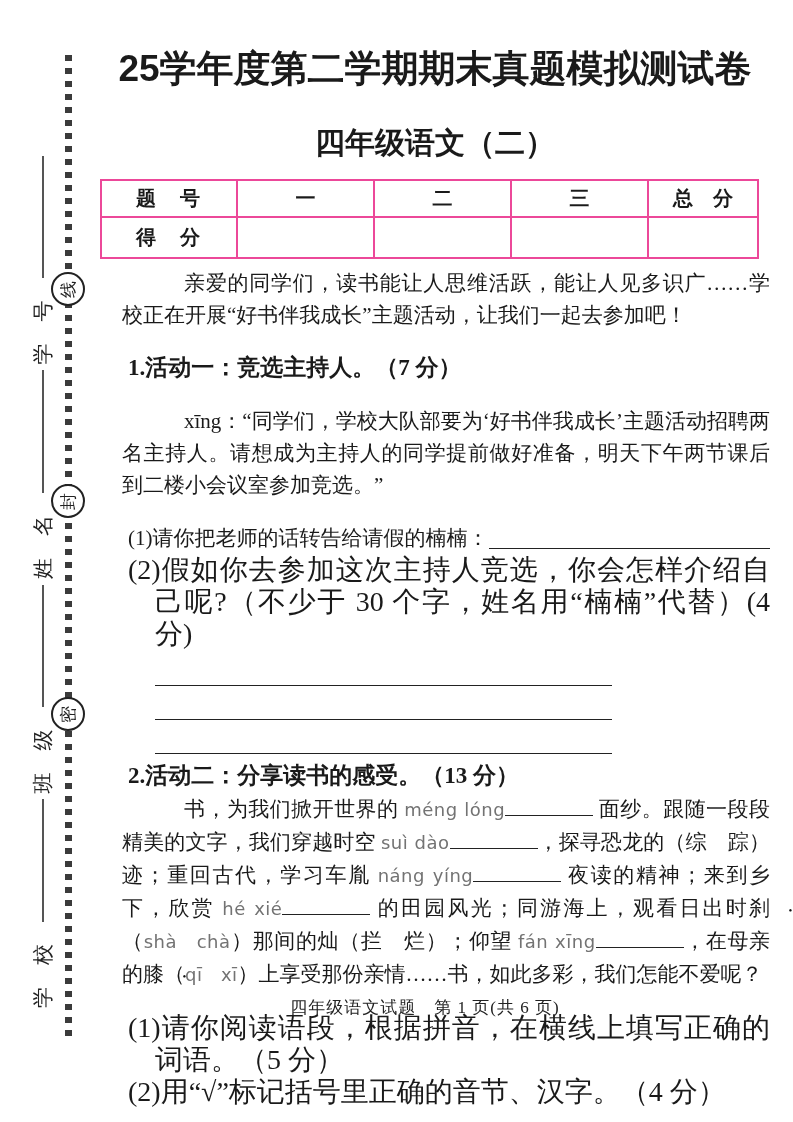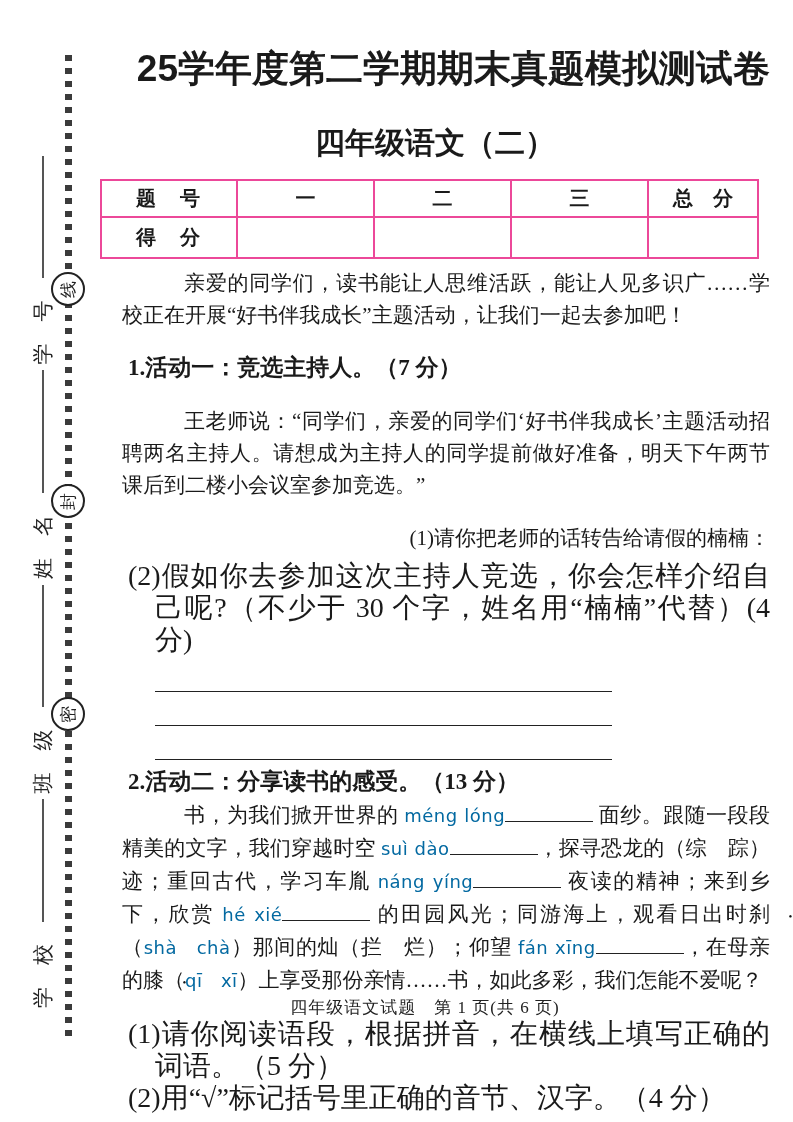--- a/index.html
+++ b/index.html
@@ -32,21 +32,21 @@
     font-size:17px;color:#222;
   }
   .seal-badge span{display:block;transform:rotate(-90deg);}
   .seal-badge.pos0{top:272px;}
   .seal-badge.pos1{top:484px;}
   .seal-badge.pos2{top:697px;}
 
   
   .main{position:absolute;left:100px;top:0;width:670px;}
   .title{
-    margin:48px 0 0 0;text-align:right;font-size:37px;font-weight:bold;
+    margin:48px 0 0 0;text-align:center;font-size:37px;font-weight:bold;
     font-family:"Liberation Sans","DejaVu Sans",sans-serif;line-height:1.15;
   }
   .subtitle{
     margin:32px 0 0 0;text-align:center;font-size:30px;font-weight:bold;
     font-family:"Liberation Sans","DejaVu Sans",sans-serif;
   }
   .exam-info{margin-top:9px;text-align:center;font-size:23px;letter-spacing:1px;}
 
   table.score{
     border-collapse:collapse;margin-top:15px;table-layout:fixed;
@@ -72,33 +72,33 @@
   }
   .sec-heading .score{
     font-family:"Liberation Serif",serif;font-weight:normal;font-size:21px;
   }
   .act-title{margin:2px 0 0 28px;font-size:23px;line-height:32px;font-weight:bold;}
   .q{
     margin:0;padding-left:55px;text-indent:-27px;text-align:justify;
     line-height:32px;font-size:28px;
   }
   .q-flex{
-    display:flex;margin-left:28px;line-height:32px;font-size:21px;align-items:flex-end;flex-direction:column;
+    display:flex;margin-left:28px;line-height:32px;font-size:21px;align-items:flex-end;
   }
   .q-flex .q-text{white-space:nowrap;}
   .score-line{
     display:flex;margin-left:55px;line-height:32px;font-size:21px;align-items:flex-end;
   }
   .blank{
     display:inline-block;border-bottom:1.5px solid #222;height:20px;
     vertical-align:baseline;
   }
   .blank.grow{flex:1;margin-bottom:5px;height:0;}
   .pinyin{
-    font-family:"DejaVu Sans",sans-serif;font-size:18px;color:#0369a1;
+    font-family:"DejaVu Sans",sans-serif;font-size:18px;color:#737373;
     letter-spacing:0.5px;
   }
   .dotted{position:relative;}
   .dotted::after{
     content:"\2022";position:absolute;left:50%;transform:translateX(-50%);
     bottom:-0.62em;font-size:11px;color:#111;
   }
   .answer-lines{margin-top:2px;}
   .ans-line{
     margin-left:55px;width:457px;height:33px;border-bottom:1.5px solid #222;
@@ -161,21 +161,21 @@
         <td class="c4"></td>
       </tr>
     </tbody>
       </table>
 
     <p class="para intro">亲爱的同学们，读书能让人思维活跃，能让人见多识广……学校正在开展“好书伴我成长”主题活动，让我们一起去参加吧！</p>
 
 
     <div class="act-title">1.活动一：竞选主持人。（7 分）</div>
 
-    <p class="para">王老师说：“同学们，亲爱的同学们‘好书伴我成长’主题活动招聘两名主持人。请想成为主持人的同学提前做好准备，明天下午两节课后到二楼小会议室参加竞选。”</p>
+    <p class="para">xīng：“同学们，学校大队部要为‘好书伴我成长’主题活动招聘两名主持人。请想成为主持人的同学提前做好准备，明天下午两节课后到二楼小会议室参加竞选。”</p>
 
     <div class="q-flex">
       <span class="q-text">(1)请你把老师的话转告给请假的楠楠：</span>
       <span class="blank grow"></span>
     </div>
 
 
     <p class="q">(2)假如你去参加这次主持人竞选，你会怎样介绍自己呢?（不少于 30 个字，姓名用“楠楠”代替）(4 分)</p>
 
     <div class="answer-lines" id="answer-lines">

